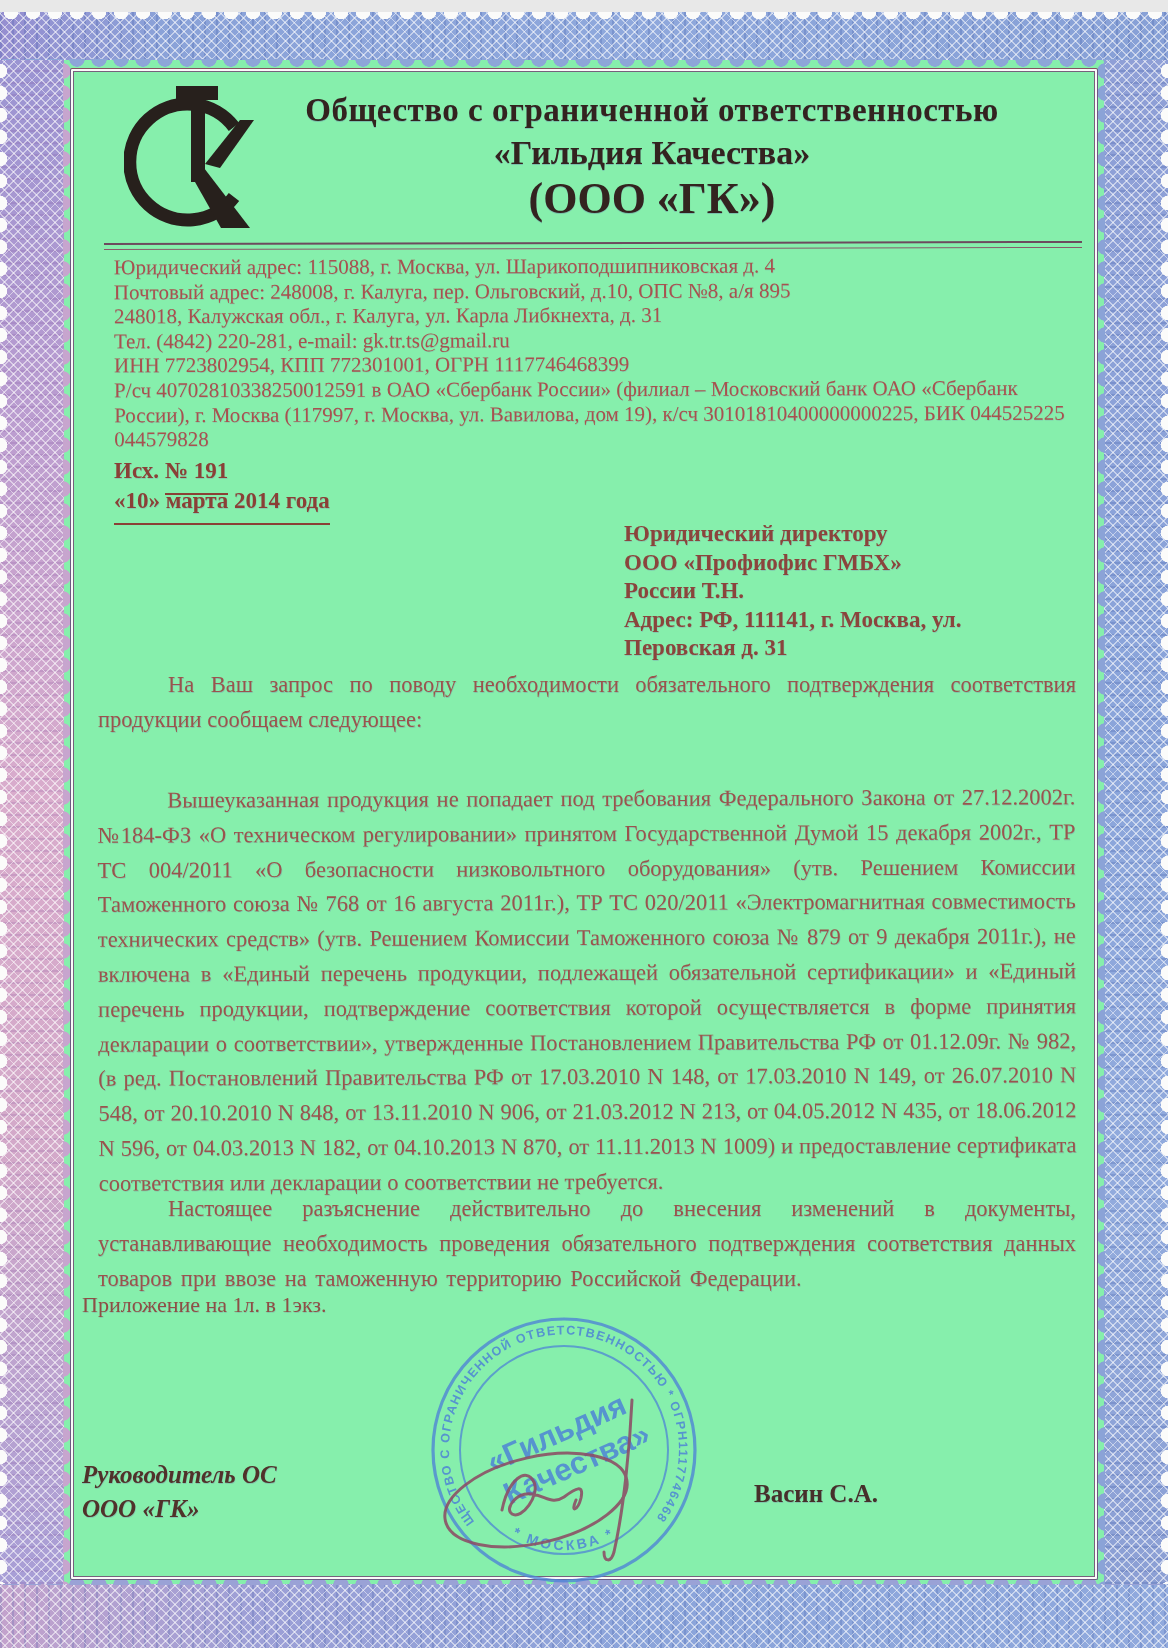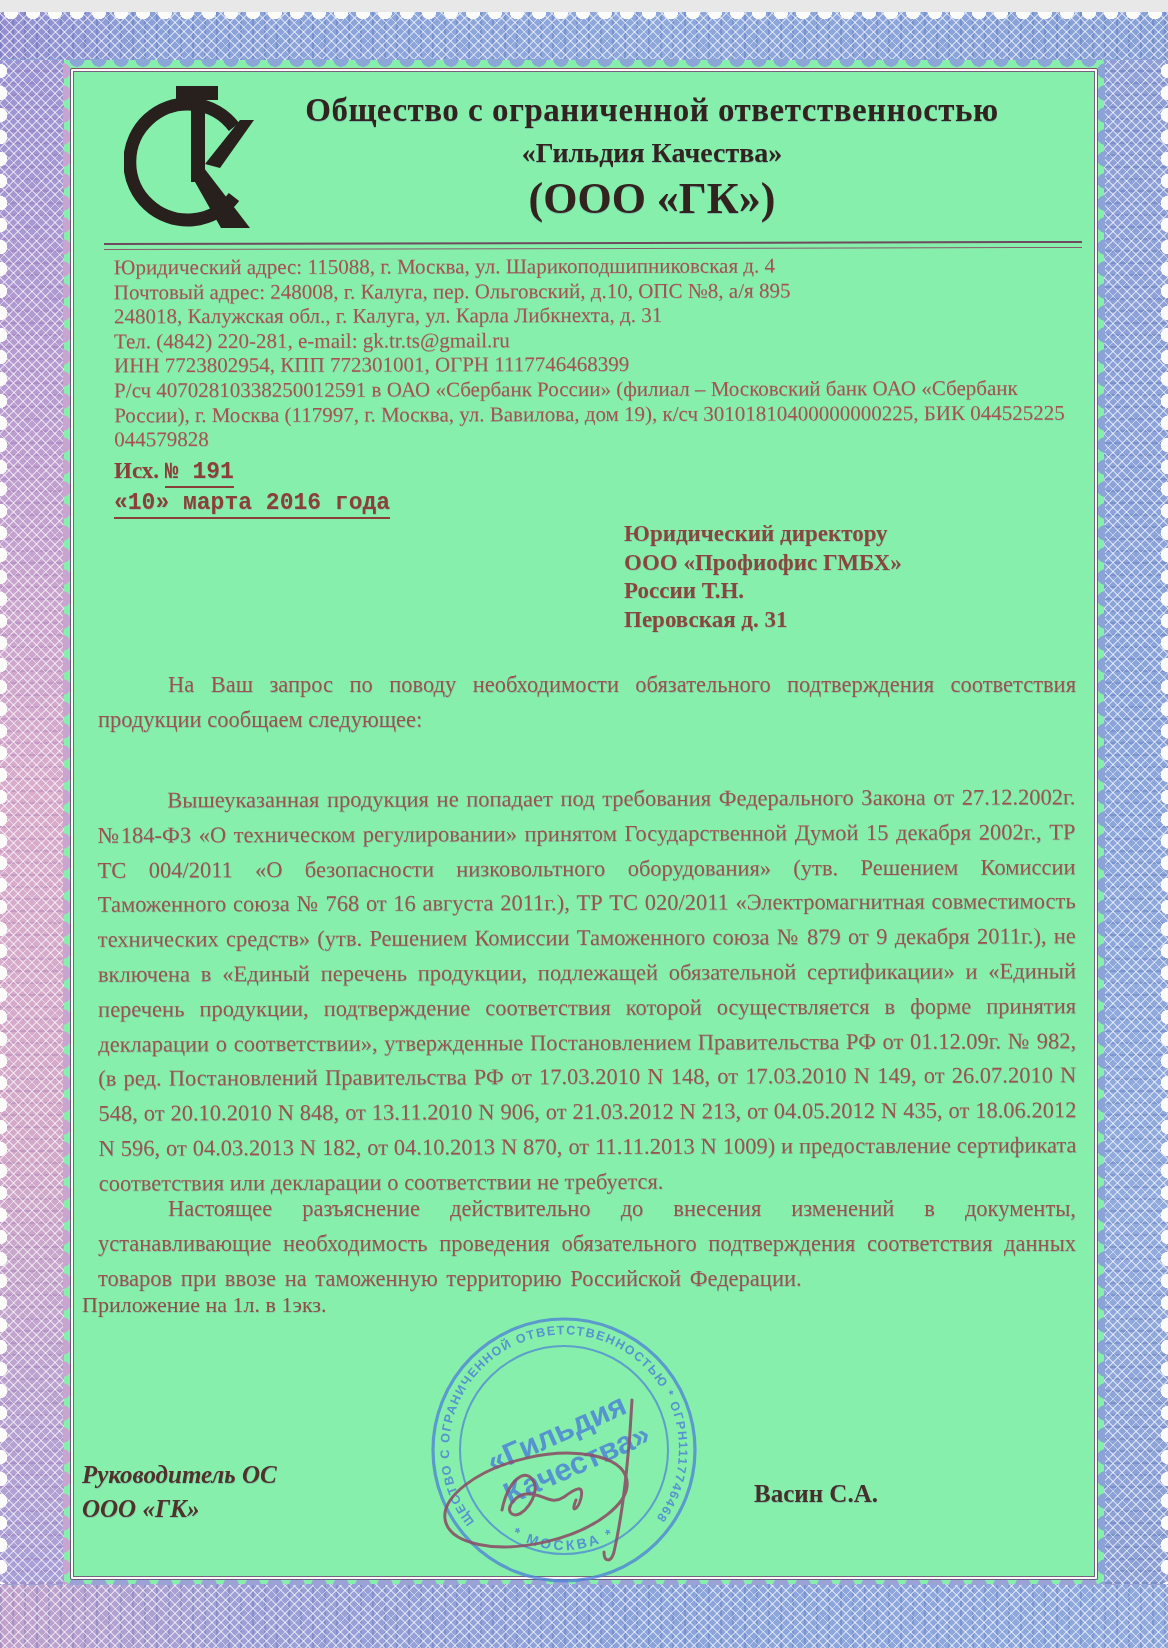--- a/index.html
+++ b/index.html
@@ -69,33 +69,33 @@
     border-radius:2px; pointer-events:none; }
 
   
   .content { position:absolute; z-index:3; left:74px; top:58px; width:1020px; height:1510px; }
 
   .logo { position:absolute; left:50px; top:0; width:132px; height:172px; }
 
   .org-header { position:absolute; left:140px; right:4px; top:20px; text-align:center;
     color:#33231f; font-weight:bold; text-shadow:0 1.2px 0 rgba(90,90,170,.3); }
   .org-line1 { font-size:33px; line-height:40px; letter-spacing:.5px; }
-  .org-line2 { font-size:28px; line-height:46px; }
+  .org-line2 { font-size:34px; line-height:46px; }
   .org-line3 { font-size:44px; line-height:46px; }
 
   .rule { position:absolute; left:30px; width:978px; top:172px; height:4px;
     border-top:2px solid #6d4a5e; border-bottom:1px solid #8a5a6a; transform:rotate(-.12deg); }
 
   .contacts { position:absolute; left:40px; top:184px; width:962px;
     color:#a8524e; font-size:21px; line-height:24.6px;
     text-shadow:.5px .7px 0 rgba(120,90,180,.22); transform:rotate(-.15deg); }
 
   .ref { position:absolute; left:40px; top:386px; color:#8a4036; font-weight:bold;
     font-size:23px; line-height:30px; text-shadow:.5px .7px 0 rgba(120,90,180,.22); }
-  .u { border-bottom:2.2px solid currentColor; padding-bottom:1px;font-family:Liberation Mono, monospace; }
+  .u { border-bottom:2.2px solid currentColor; padding-bottom:10px; }
 
   .addressee { position:absolute; left:550px; top:450px; width:450px;
     color:#8a453c; font-weight:bold; font-size:23px; line-height:28.5px;
     text-shadow:.5px .7px 0 rgba(120,90,180,.22); }
 
   .para { position:absolute; left:24px; width:978px; margin:0;
     color:#9a544c; font-size:22.5px; line-height:34.8px; text-align:justify; text-indent:70px;
     text-shadow:.6px .8px 0 rgba(110,85,170,.25); }
   .p1 { top:598px; }
   .p2 { top:712px; transform:rotate(-.2deg); }
@@ -151,27 +151,28 @@
       <div>Юридический адрес:  115088,  г. Москва, ул. Шарикоподшипниковская д. 4</div>
       <div>Почтовый адрес: 248008, г. Калуга, пер. Ольговский, д.10, ОПС №8, а/я 895</div>
       <div>248018, Калужская обл., г. Калуга, ул. Карла Либкнехта, д. 31</div>
       <div>Тел. (4842) 220-281, e-mail: gk.tr.ts@gmail.ru</div>
       <div>ИНН 7723802954, КПП 772301001, ОГРН 1117746468399</div>
       <div>Р/сч 40702810338250012591 в ОАО «Сбербанк России» (филиал – Московский банк ОАО «Сбербанк России), г. Москва (117997,  г. Москва, ул. Вавилова, дом 19), к/сч 30101810400000000225, БИК 044525225 044579828</div>
     </div>
 
     <div class="ref">
       <div><span>Исх.</span> <span class="u">№ 191</span></div>
-      <div><span class="u">«10» марта 2016 года</span></div>
+      <div><span class="u">«10» марта 2014 года</span></div>
     </div>
 
     <div class="addressee">
       <div>Юридический директору</div>
       <div>ООО «Профиофис ГМБХ»</div>
       <div>России Т.Н.</div>
+      <div>Адрес: РФ, 111141, г. Москва, ул.</div>
       <div>Перовская д. 31</div>
     </div>
 
     <p class="para p1">На Ваш запрос по поводу необходимости обязательного подтверждения соответствия продукции сообщаем следующее:</p>
     <p class="para p2">Вышеуказанная продукция не попадает под требования Федерального Закона от 27.12.2002г. №184-ФЗ «О техническом регулировании» принятом Государственной Думой 15 декабря 2002г., ТР ТС 004/2011 «О безопасности низковольтного оборудования» (утв. Решением Комиссии Таможенного союза № 768 от 16 августа 2011г.), ТР ТС 020/2011 «Электромагнитная совместимость технических средств» (утв. Решением Комиссии Таможенного союза № 879 от 9 декабря 2011г.), не включена в «Единый перечень продукции, подлежащей обязательной сертификации» и «Единый перечень продукции, подтверждение соответствия которой осуществляется в форме принятия декларации о соответствии», утвержденные Постановлением Правительства РФ от 01.12.09г. № 982, (в ред. Постановлений Правительства РФ от 17.03.2010 N 148, от 17.03.2010 N 149, от 26.07.2010 N 548, от 20.10.2010 N 848, от 13.11.2010 N 906, от 21.03.2012 N 213, от 04.05.2012 N 435, от 18.06.2012 N 596, от 04.03.2013 N 182, от 04.10.2013 N 870, от 11.11.2013 N 1009) и предоставление сертификата соответствия или декларации о соответствии не требуется.</p>
     <p class="para p3">Настоящее разъяснение действительно до внесения изменений в документы, устанавливающие необходимость проведения обязательного подтверждения соответствия данных  товаров при ввозе на таможенную территорию Российской Федерации.</p>
 
     <div class="attachment">Приложение на 1л. в 1экз.</div>
 
     <div class="stamp">

